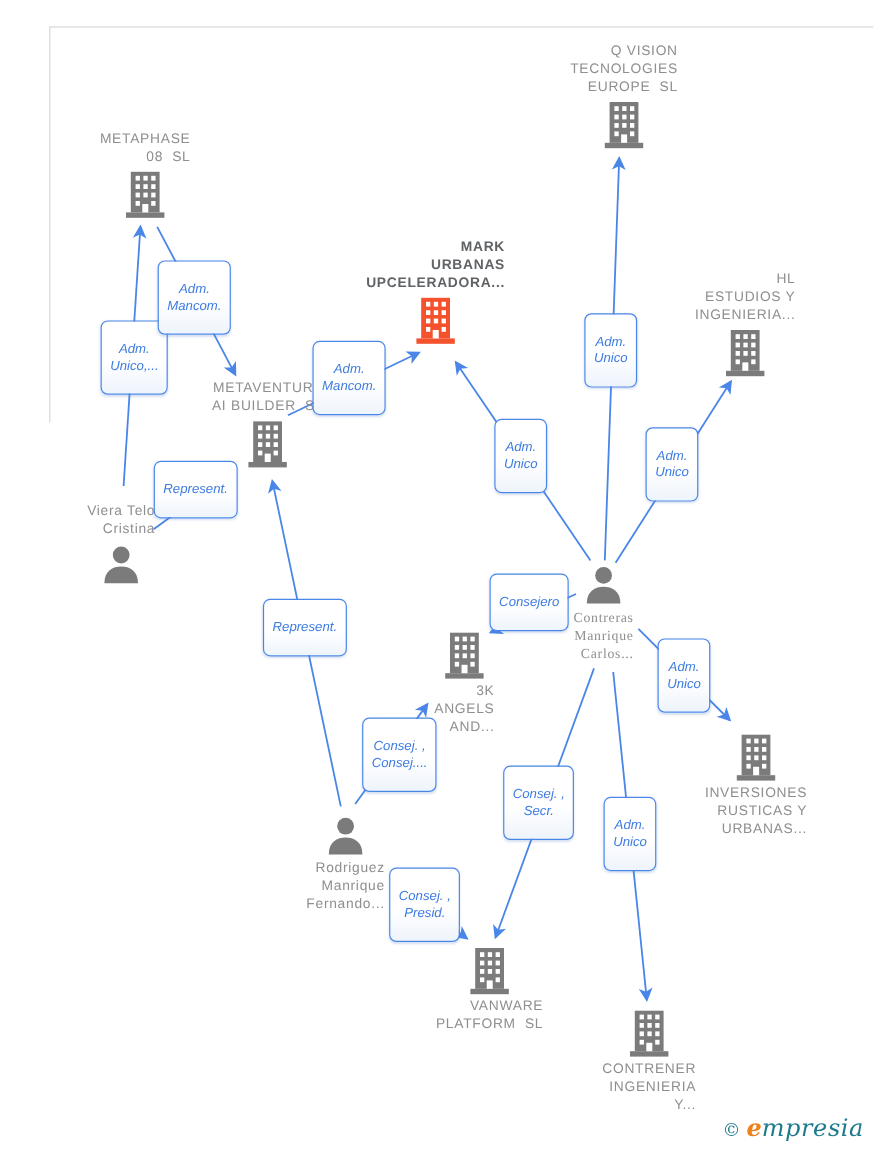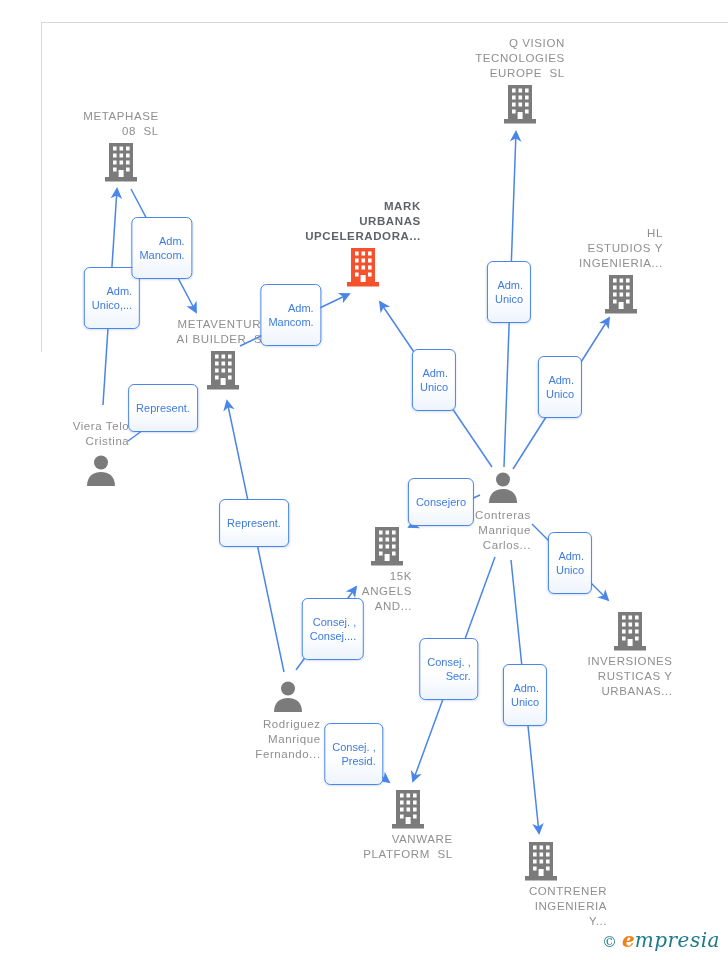--- a/index.html
+++ b/index.html
@@ -14,21 +14,21 @@
   .node-label{
     position:absolute;text-align:right;font-size:11.5px;line-height:15px;
     letter-spacing:0.6px;color:#8f8f8f;white-space:pre;
   }
   .node-label.highlight{color:#606366;font-weight:bold;}
   .edge-label{
     position:absolute;transform:translate(-50%,-50%);
     border:1.5px solid #4a86e8;border-radius:6px;
     background:linear-gradient(180deg,#ffffff 55%,#eef4fc 100%);
     color:#3d7be0;font-size:11px;line-height:14px;padding:16px 7px;
-    text-align:right;white-space:pre;box-shadow:0 1px 2px rgba(90,130,200,.25);
+    text-align:center;white-space:pre;box-shadow:0 1px 2px rgba(90,130,200,.25);font-style:italic;
   }
   .watermark{
     position:absolute;right:8px;bottom:8px;display:flex;align-items:baseline;gap:5px;
     font-family:"DejaVu Serif",serif;font-style:italic;cursor:pointer;
   }
   .watermark .copy{font-size:15px;font-style:normal;}
   .watermark .brand-first{font-size:20px;font-weight:bold;}
   .watermark .brand-rest{font-size:20px;letter-spacing:0.5px;}
 </style>
 </head>
@@ -170,42 +170,42 @@
             <path d="M4,33 C4,22.5 11,19 18,19 C25,19 32,22.5 32,33 Z" fill="#7b7b7b"></path>
           </svg></div>
         <div class="node-label" style="left: 101px; top: 449px; transform: translate(-50%, -100%);">Viera Telo
 Cristina</div>
       </div>
       <div class="node">
         <div class="node-icon" style="left: 485px; top: 470px;"><svg width="36" height="36" viewBox="0 0 36 36" aria-hidden="true">
             <circle cx="18" cy="9.5" r="7" fill="#7b7b7b"></circle>
             <path d="M4,33 C4,22.5 11,19 18,19 C25,19 32,22.5 32,33 Z" fill="#7b7b7b"></path>
           </svg></div>
-        <div class="node-label" style="left: 503px; top: 508px; transform: translateX(-50%);">Contreras
+        <div class="node-label" style="left: 503px; top: 508px; transform: translateX(-50%); font-family: Liberation Serif, serif;">Contreras
 Manrique
 Carlos...</div>
       </div>
       <div class="node">
         <div class="node-icon" style="left: 369px; top: 527px;"><svg width="36" height="40" viewBox="0 0 36 40" aria-hidden="true">
             <rect x="6" y="0" width="24" height="34" fill="#7b7b7b"></rect>
             <rect x="2" y="34" width="32" height="4.5" fill="#7b7b7b"></rect>
             <rect x="10" y="3.5" width="3.6" height="4" fill="#ffffff"></rect>
             <rect x="16.5" y="3.5" width="3.6" height="4" fill="#ffffff"></rect>
             <rect x="23" y="3.5" width="3.6" height="4" fill="#ffffff"></rect>
             <rect x="10" y="10.5" width="3.6" height="4" fill="#ffffff"></rect>
             <rect x="16.5" y="10.5" width="3.6" height="4" fill="#ffffff"></rect>
             <rect x="23" y="10.5" width="3.6" height="4" fill="#ffffff"></rect>
             <rect x="10" y="17.5" width="3.6" height="4" fill="#ffffff"></rect>
             <rect x="16.5" y="17.5" width="3.6" height="4" fill="#ffffff"></rect>
             <rect x="23" y="17.5" width="3.6" height="4" fill="#ffffff"></rect>
             <rect x="10" y="24.5" width="3.6" height="4" fill="#ffffff"></rect>
             <rect x="23" y="24.5" width="3.6" height="4" fill="#ffffff"></rect>
             <rect x="15.6" y="27" width="5" height="7" fill="#ffffff"></rect>
           </svg></div>
-        <div class="node-label" style="left: 387px; top: 569px; transform: translateX(-50%);">15K
+        <div class="node-label" style="left: 387px; top: 569px; transform: translateX(-50%);">3K
 ANGELS
 AND...</div>
       </div>
       <div class="node">
         <div class="node-icon" style="left: 612px; top: 612px;"><svg width="36" height="40" viewBox="0 0 36 40" aria-hidden="true">
             <rect x="6" y="0" width="24" height="34" fill="#7b7b7b"></rect>
             <rect x="2" y="34" width="32" height="4.5" fill="#7b7b7b"></rect>
             <rect x="10" y="3.5" width="3.6" height="4" fill="#ffffff"></rect>
             <rect x="16.5" y="3.5" width="3.6" height="4" fill="#ffffff"></rect>
             <rect x="23" y="3.5" width="3.6" height="4" fill="#ffffff"></rect>
@@ -262,21 +262,21 @@
             <rect x="10" y="10.5" width="3.6" height="4" fill="#ffffff"></rect>
             <rect x="16.5" y="10.5" width="3.6" height="4" fill="#ffffff"></rect>
             <rect x="23" y="10.5" width="3.6" height="4" fill="#ffffff"></rect>
             <rect x="10" y="17.5" width="3.6" height="4" fill="#ffffff"></rect>
             <rect x="16.5" y="17.5" width="3.6" height="4" fill="#ffffff"></rect>
             <rect x="23" y="17.5" width="3.6" height="4" fill="#ffffff"></rect>
             <rect x="10" y="24.5" width="3.6" height="4" fill="#ffffff"></rect>
             <rect x="23" y="24.5" width="3.6" height="4" fill="#ffffff"></rect>
             <rect x="15.6" y="27" width="5" height="7" fill="#ffffff"></rect>
           </svg></div>
-        <div class="node-label" style="left: 541px; top: 884px; transform: translateX(-50%); margin-left: 27px;">CONTRENER
+        <div class="node-label" style="left: 541px; top: 884px; transform: translateX(-50%);">CONTRENER
 INGENIERIA
 Y...</div>
       </div>
       <div class="edge-label" style="left: 112px; top: 298px;">Adm.
 Unico,...</div>
       <div class="edge-label" style="left: 162px; top: 248px;">Adm.
 Mancom.</div>
       <div class="edge-label" style="left: 163px; top: 408px;">Represent.</div>
       <div class="edge-label" style="left: 291px; top: 315px;">Adm.
 Mancom.</div>

